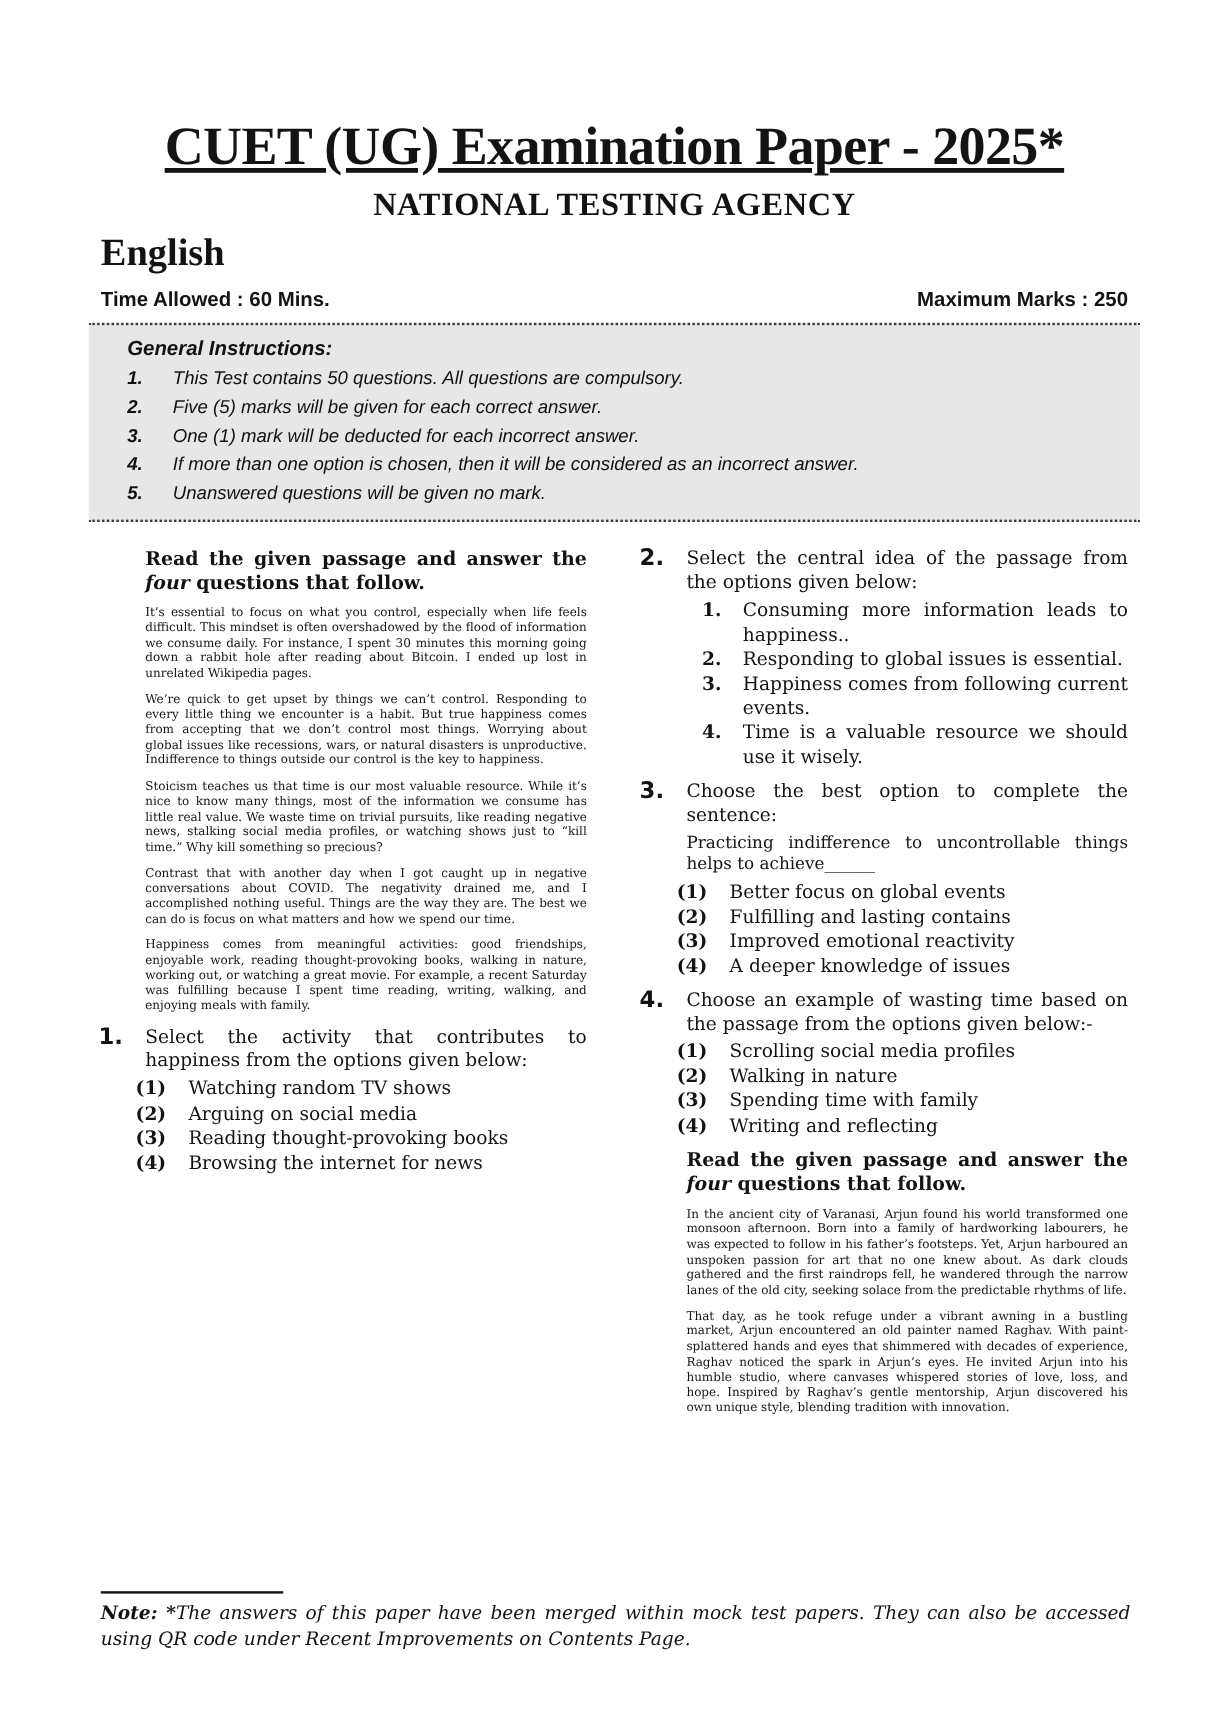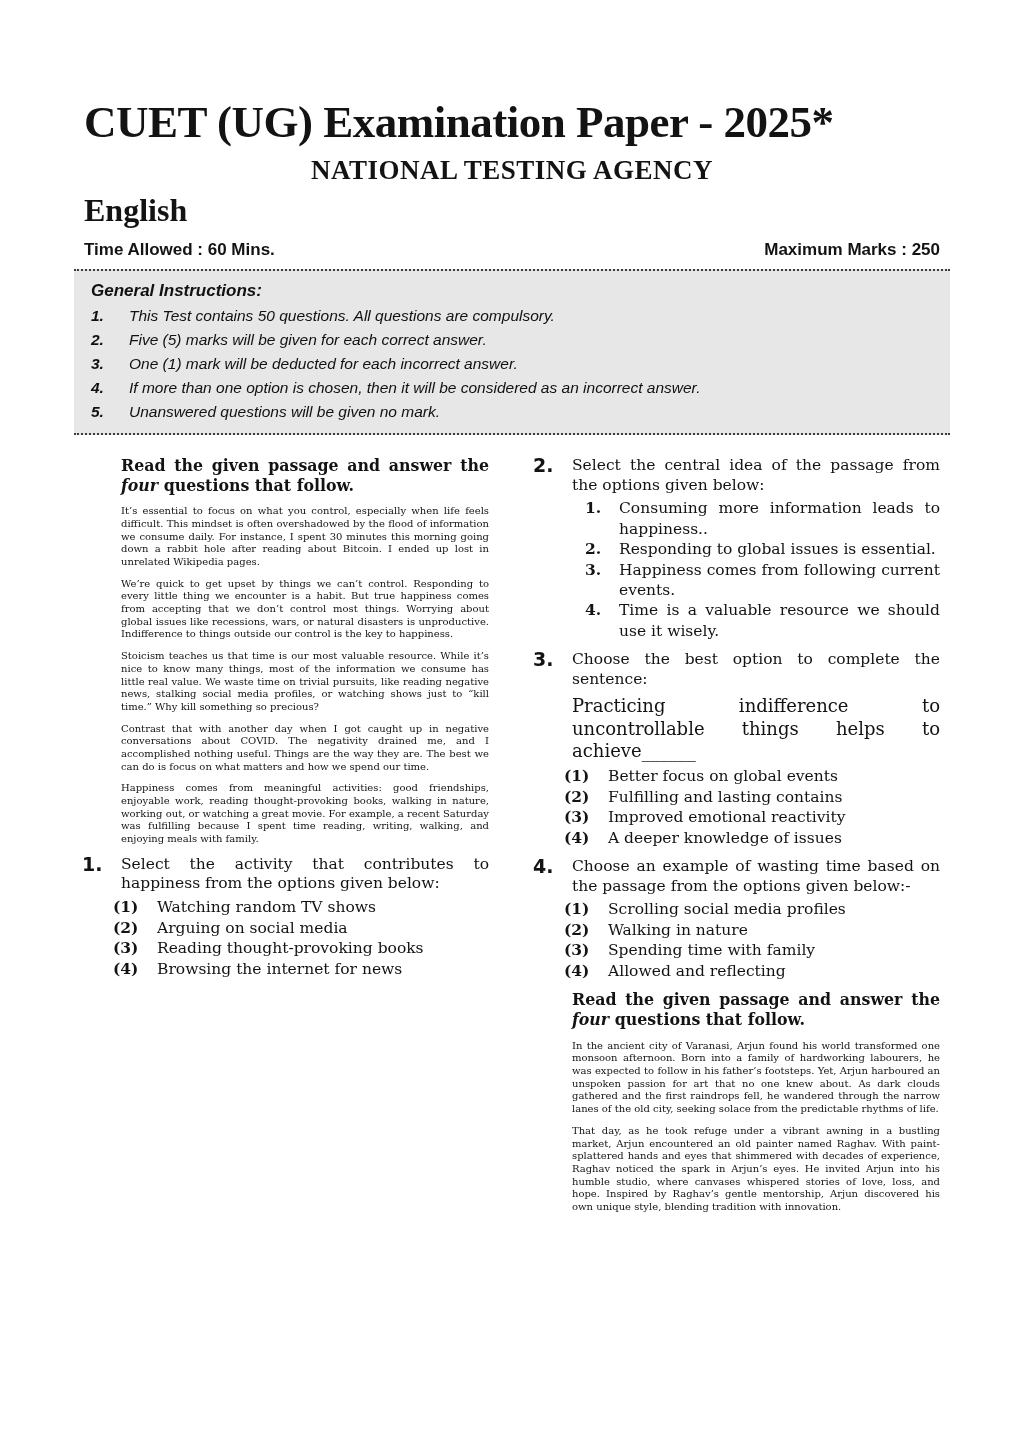--- a/index.html
+++ b/index.html
@@ -8,23 +8,24 @@
     width:1024px;height:1440px;
     background:#ffffff;
     box-sizing:border-box;
     padding:98px 84px 0 84px;
     font-family:"DejaVu Serif", serif;
     color:#131313;
     overflow:hidden;
   }
   
   .title{
-    margin:0;text-align:left;
+    margin:0;text-align:center;
     font:bold 45px/1.08 "Liberation Serif", serif;
     letter-spacing:-0.5px;
+    text-decoration:underline;
   }
   .agency{
     margin:9px 0 0 0;text-align:center;
     font:bold 27px/1.1 "Liberation Serif", serif;
     letter-spacing:0.5px;
   }
   .subject{
     margin:8px 0 0 0;text-align:left;
     font:bold 32px/1.1 "Liberation Serif", serif;
   }
@@ -33,21 +34,21 @@
     margin-top:12px;
     font:bold 17px/1.2 "Liberation Sans", sans-serif;
     align-items:center;
   }
   
   .instructions{
     margin:8px -10px 0 -10px;
     background:#e7e7e7;
     border-top:2px dotted #3a3a3a;
     border-bottom:2px dotted #3a3a3a;
-    padding:7px 14px 9px 17px;
+    padding:7px 14px 9px 32px;
     font:italic 15.5px/24px "Liberation Sans", sans-serif;
     color:#111;
   }
   .gi-heading{font-weight:bold;font-size:17px;line-height:26px;}
   .gi-item{display:flex;}
   .gi-num{flex:none;width:38px;font-weight:bold;}
   
   .columns{display:flex;gap:46px;margin-top:21px;}
   .col{flex:1;min-width:0;}
   .passage-heading{
@@ -65,21 +66,21 @@
     position:absolute;left:-2px;top:-2px;
     font:bold 19px/1.2 "DejaVu Sans", sans-serif;
   }
   .qtext{
     margin:0 0 3px 0;
     font-size:15.5px;line-height:1.27;
     text-align:justify;
   }
   .qstem2{
     margin:5px 0 3px 0;
-    font-size:18px;line-height:1.27;
+    font-size:14px;line-height:1.27;
     text-align:justify;
   }
   .opt{display:flex;font-size:15.5px;line-height:1.32;text-align:justify;}
   .opt-paren{margin-left:-8px;}
   .opt-paren .omark{flex:none;width:44px;font-weight:bold;}
   .opt-num{margin-left:13px;}
   .opt-num .omark{flex:none;width:34px;font-weight:bold;}
   .otext{flex:1;min-width:0;}
   
   .footer{position:absolute;left:84px;right:82px;top:1326px;}
@@ -221,26 +222,30 @@
         <div class="opt opt-paren">
           <span class="omark">(2)</span>
           <span class="otext">Walking in nature</span>
         </div>
         <div class="opt opt-paren">
           <span class="omark">(3)</span>
           <span class="otext">Spending time with family</span>
         </div>
         <div class="opt opt-paren">
           <span class="omark">(4)</span>
-          <span class="otext">Allowed and reflecting</span>
+          <span class="otext">Writing and reflecting</span>
         </div>
       </div>
 
       <p class="passage-heading"><span>Read the given passage and answer the </span><i>four</i><span> questions that follow.</span></p>
 
       <p class="passage">In the ancient city of Varanasi, Arjun found his world transformed one monsoon afternoon. Born into a family of hardworking labourers, he was expected to follow in his father’s footsteps. Yet, Arjun harboured an unspoken passion for art that no one knew about. As dark clouds gathered and the first raindrops fell, he wandered through the narrow lanes of the old city, seeking solace from the predictable rhythms of life.</p>
       <p class="passage">That day, as he took refuge under a vibrant awning in a bustling market, Arjun encountered an old painter named Raghav. With paint-splattered hands and eyes that shimmered with decades of experience, Raghav noticed the spark in Arjun’s eyes. He invited Arjun into his humble studio, where canvases whispered stories of love, loss, and hope. Inspired by Raghav’s gentle mentorship, Arjun discovered his own unique style, blending tradition with innovation.</p>
 
     </div>
   </div>
 
+  <footer class="footer">
+    <div class="footnote-rule"></div>
+    <p class="note"><span class="note-label">Note: *</span><span>The answers of this paper have been merged within mock test papers. They can also be accessed using QR code under Recent Improvements on Contents Page.</span></p>
+  </footer>
 
 </div>
 
 </body></html>

